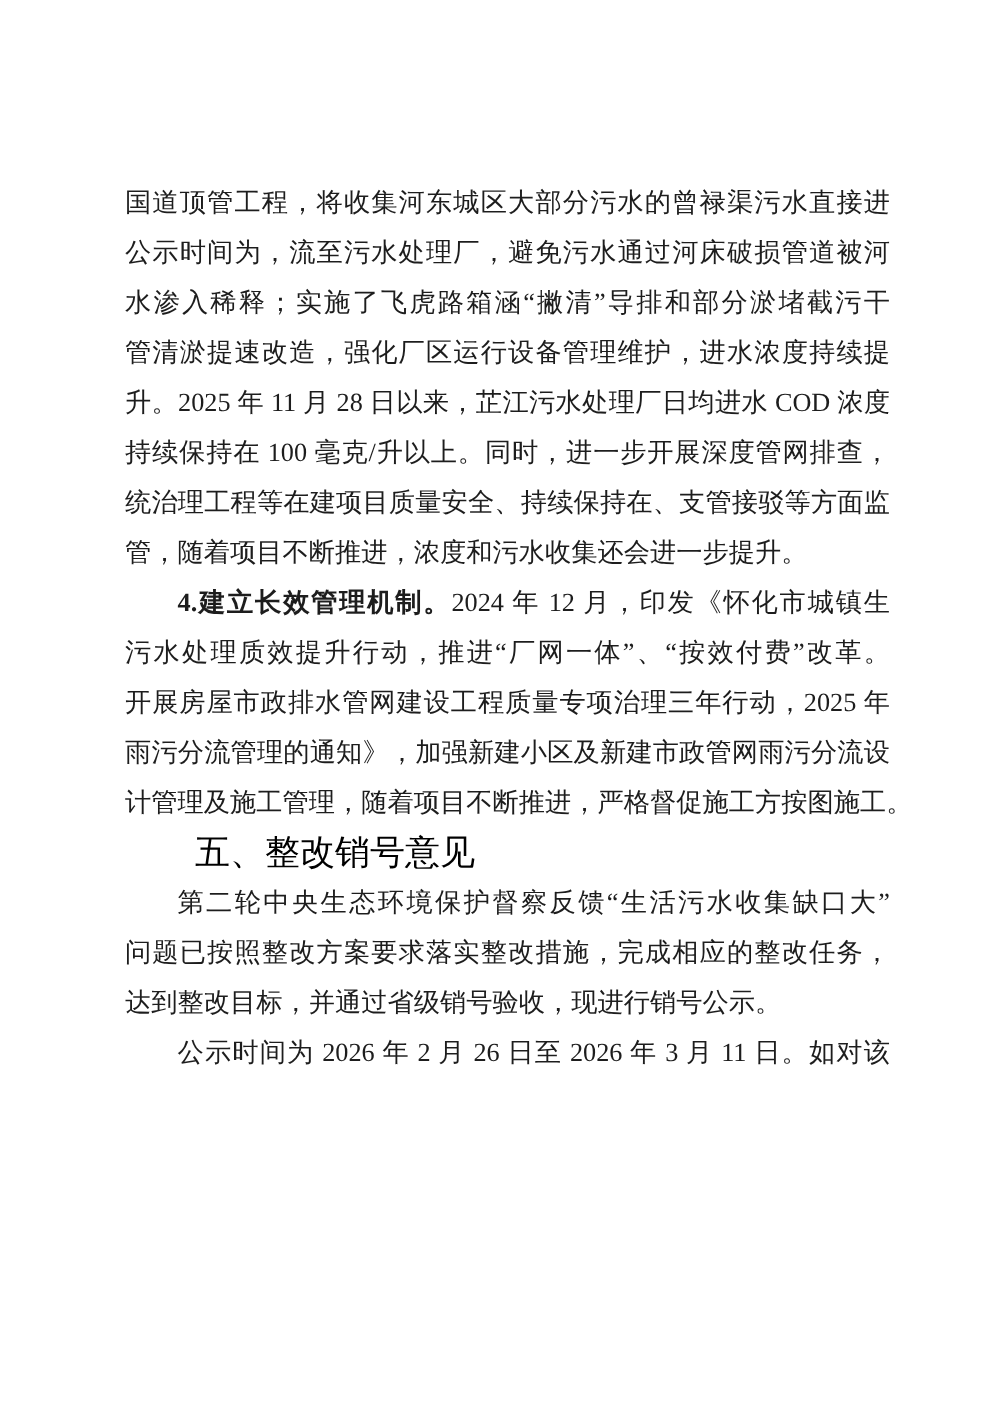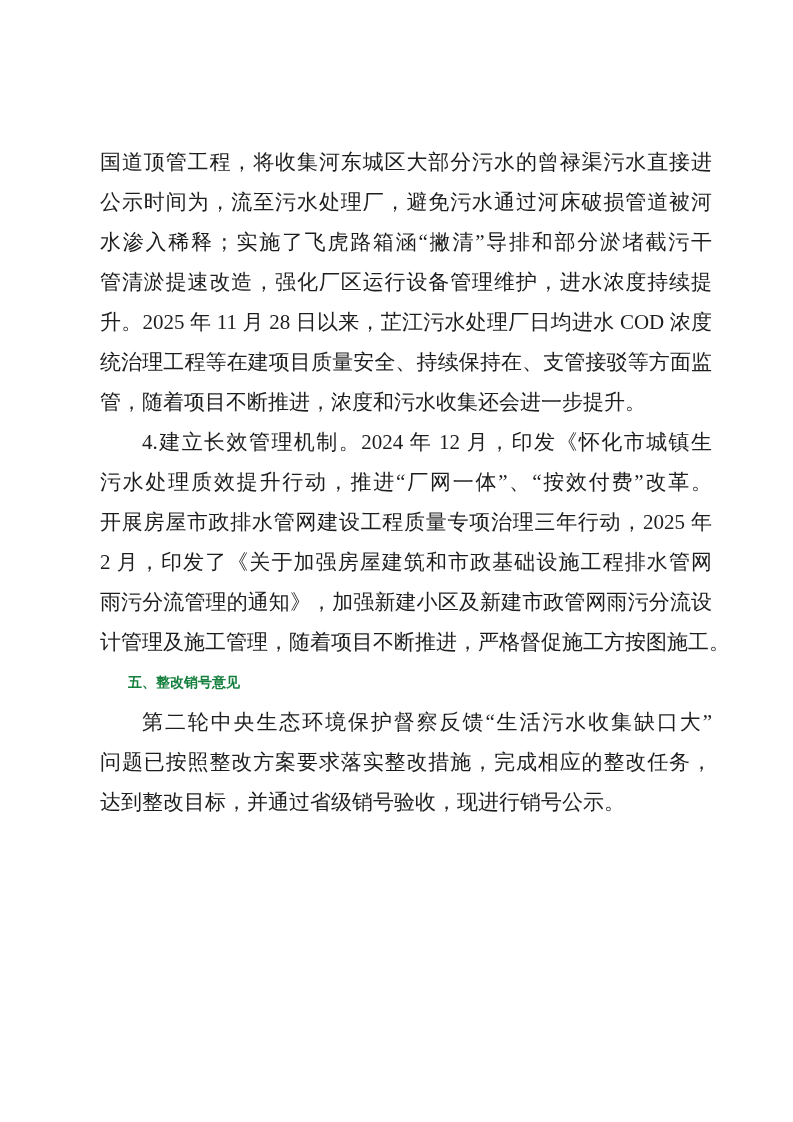--- a/index.html
+++ b/index.html
@@ -31,27 +31,27 @@
     white-space: nowrap;
   }
   .line.noFill {
     text-align: center;
     text-align-last: left;
   }
   .line.indent {
     text-indent: 2em;
   }
   .line .lead {
-    font-weight: normal;
+    font-weight: bold;
   }
   .line.heading {
     font-family: "Liberation Sans", "DejaVu Sans", sans-serif;
-    font-weight: bold;
-    font-size: 14px;
-    color: #15803d;
+    font-weight: normal;
+    font-size: 28px;
+    color: #000000;
   }
   .footer {
     position: absolute;
     left: 100px;
     top: 1003px;
     font-family: "Liberation Serif", "DejaVu Serif", serif;
     font-size: 21px;
     line-height: 40px;
     white-space: nowrap;
   }
@@ -67,36 +67,39 @@
 <body>
 
 <div class="page">
   <div class="doc-body" id="doc-body">
       <div>
         <div class="line">国道顶管工程，将收集河东城区大部分污水的曾禄渠污水直接进</div>
         <div class="line">公示时间为，流至污水处理厂，避免污水通过河床破损管道被河</div>
         <div class="line">水渗入稀释；实施了飞虎路箱涵“撇清”导排和部分淤堵截污干</div>
         <div class="line">管清淤提速改造，强化厂区运行设备管理维护，进水浓度持续提</div>
         <div class="line">升。2025 年 11 月 28 日以来，芷江污水处理厂日均进水 COD 浓度</div>
+        <div class="line">持续保持在 100 毫克/升以上。同时，进一步开展深度管网排查，</div>
         <div class="line">统治理工程等在建项目质量安全、持续保持在、支管接驳等方面监</div>
         <div class="line noFill">管，随着项目不断推进，浓度和污水收集还会进一步提升。</div>
       </div>
       <div>
         <div class="line indent"><span class="lead">4.建立长效管理机制。</span>2024 年 12 月，印发《怀化市城镇生</div>
         <div class="line">污水处理质效提升行动，推进“厂网一体”、“按效付费”改革。</div>
         <div class="line">开展房屋市政排水管网建设工程质量专项治理三年行动，2025 年</div>
-        <div class="line">2 月，印发了《关于加强房屋建筑和市政基础设施工程排水管网</div>
         <div class="line">雨污分流管理的通知》，加强新建小区及新建市政管网雨污分流设</div>
         <div class="line">计管理及施工管理，随着项目不断推进，严格督促施工方按图施工。</div>
       </div>
       <div>
         <div class="line heading noFill indent">五、整改销号意见</div>
       </div>
       <div>
         <div class="line indent">第二轮中央生态环境保护督察反馈“生活污水收集缺口大”</div>
         <div class="line">问题已按照整改方案要求落实整改措施，完成相应的整改任务，</div>
         <div class="line noFill">达到整改目标，并通过省级销号验收，现进行销号公示。</div>
       </div>
+      <div>
+        <div class="line indent">公示时间为 2026 年 2 月 26 日至 2026 年 3 月 11 日。如对该</div>
+      </div>
     </div>
   <div class="footer">
     <span class="dash">—</span><span class="num">4</span><span class="dash">—</span>
   </div>
 </div>
 
 </body></html>

